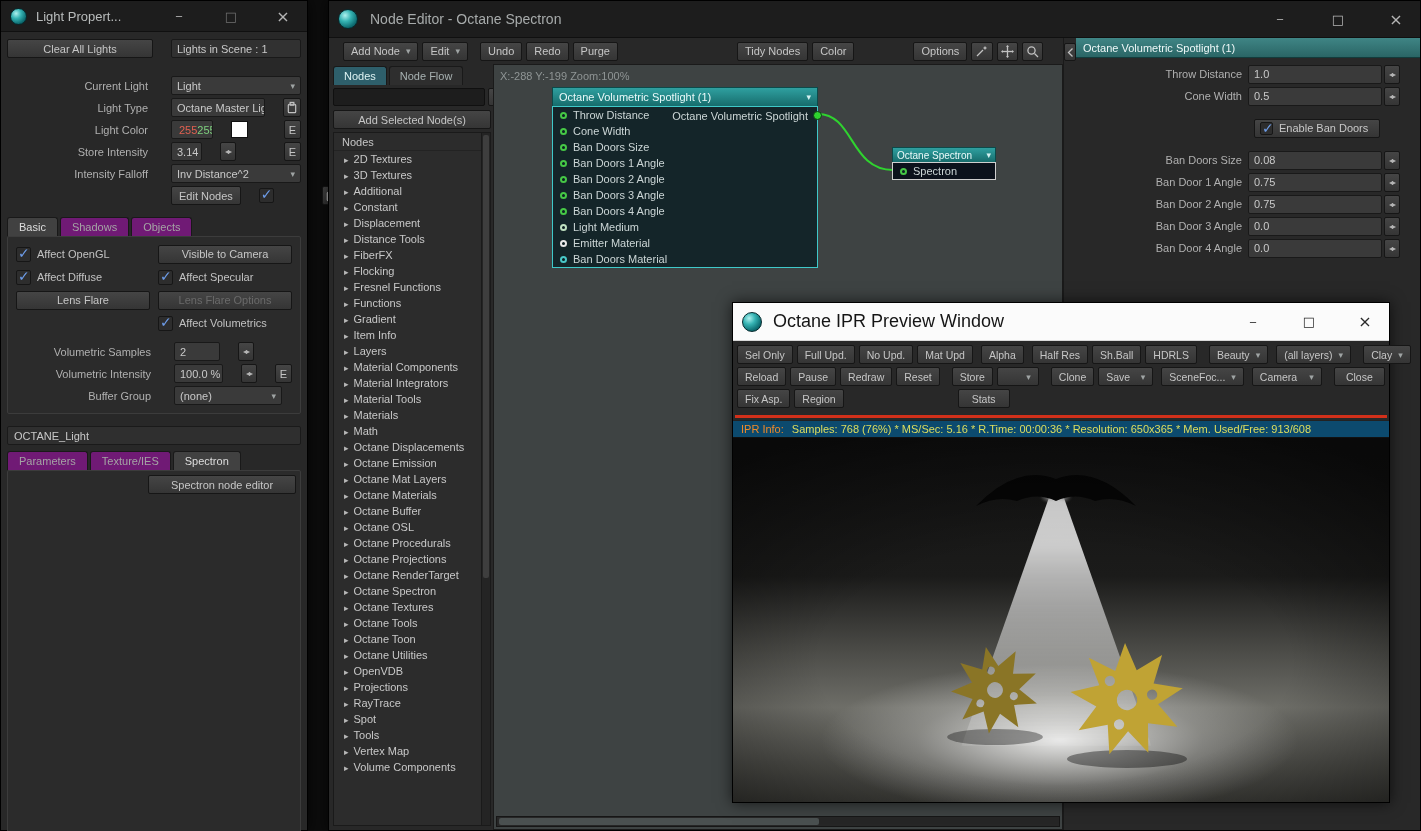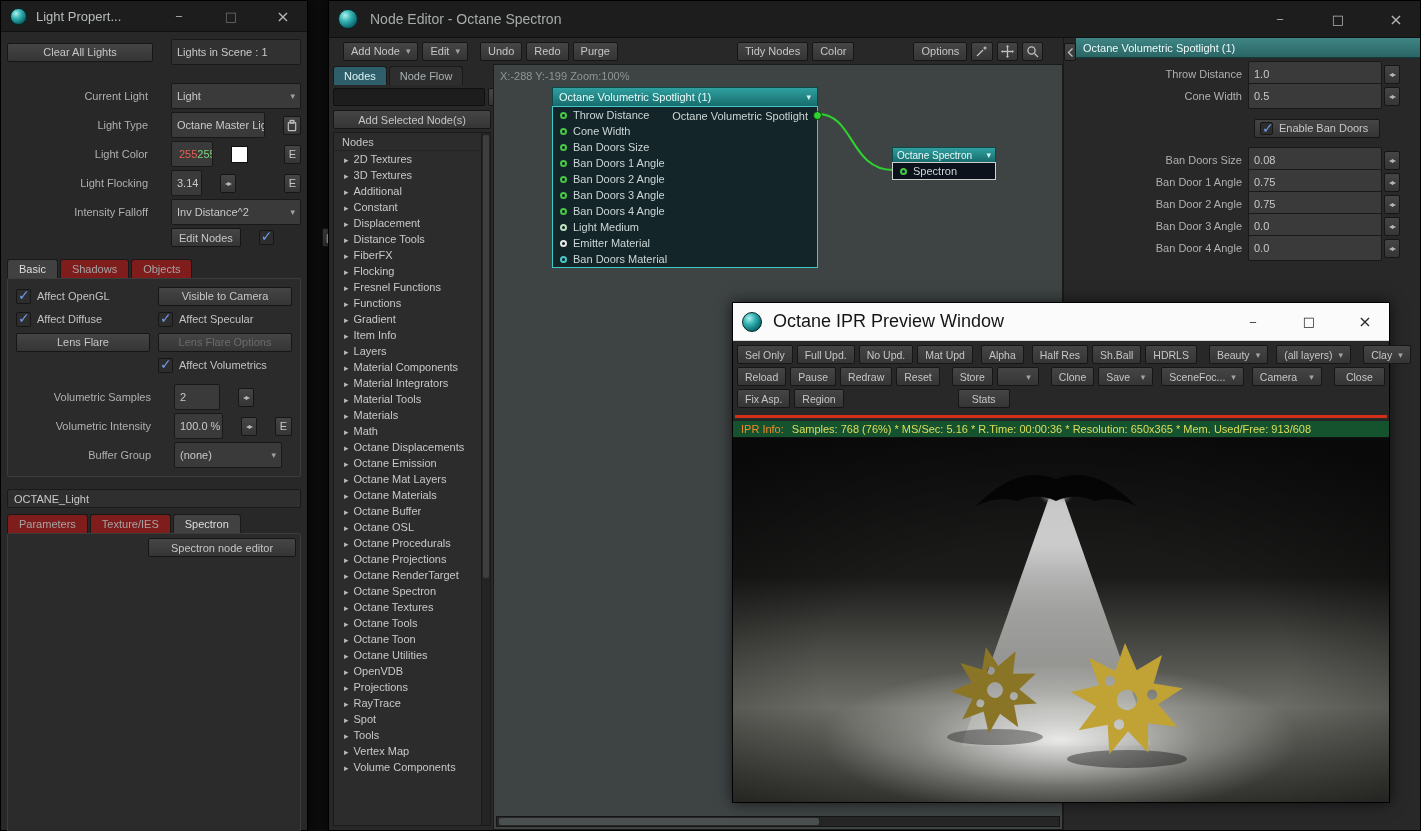--- a/index.html
+++ b/index.html
@@ -16,21 +16,21 @@
   .wc{width:16px;text-align:center;color:#b5b5b5;font-size:12px;font-family:"DejaVu Sans",sans-serif}
   .wc.dim{color:#707070}
   .gl-min::before{content:"─";font-size:10px}
   .gl-max::before{content:"□";font-size:13px}
   .gl-close::before{content:"×";font-size:16px}
 
   .b{display:inline-flex;align-items:center;justify-content:center;background:linear-gradient(#454545,#353535);
     border:1px solid #161616;border-radius:2px;color:#c6c6c6;font-size:11px;height:19px;padding:0 7px;white-space:nowrap}
   .b.dis{color:#6a6a6a}
   .f{display:flex;align-items:center;background:#3a3a3a;border:1px solid #191919;border-radius:2px;
-    color:#c9c9c9;font-size:11px;height:26px;padding:0 5px;white-space:nowrap;overflow:hidden}
+    color:#c9c9c9;font-size:11px;height:19px;padding:0 5px;white-space:nowrap;overflow:hidden}
   .f.info{background:#313131}
   .drop::after{content:"▾";font-family:"DejaVu Sans",sans-serif;font-size:9px;color:#9fa4a4;margin-left:auto;padding-left:6px}
   .stepper{flex:none;width:16px;height:19px;background:linear-gradient(#454545,#353535);border:1px solid #161616;
     border-radius:2px;display:flex;align-items:center;justify-content:center}
   .stepper::before{content:"◂▸";font-family:"DejaVu Sans",sans-serif;font-size:8px;letter-spacing:-1px;color:#b5b5b5}
   .chk{flex:none;width:15px;height:15px;background:#2d2d2d;border:1px solid #161616;border-radius:2px;position:relative}
   .chk.on::before{content:"✓";font-family:"DejaVu Sans",sans-serif;position:absolute;left:1px;top:-3px;font-size:14px;color:#6d9ce8}
   .lab{color:#b0b0b0;font-size:11px;text-align:right}
   .ib{width:22px;height:19px;display:inline-flex;align-items:center;justify-content:center;
     background:linear-gradient(#454545,#353535);border:1px solid #161616;border-radius:2px}
@@ -42,21 +42,21 @@
   .lrow{display:flex;align-items:center;margin:3px 6px;gap:18px}
   .lrow .lab{flex:none;width:146px;padding-right:5px}
   .rgb{width:106px;justify-content:space-between;padding:0 7px}
   .rgb span{width:28px;text-align:center}
   .cr{color:#e06050}.cg{color:#7ed07e}.cb{color:#e8e8ee}
   .swatch{flex:none;width:17px;height:17px;background:#fff;border:1px solid #101010}
   .eb{width:17px;padding:0;flex:none}
   .sp12{flex:none;width:12px}
   .tabs{display:flex;gap:2px;padding:0 6px;margin-top:12px}
   .tab{height:19px;padding:0 11px;display:flex;align-items:center;font-size:11px;color:#a4a4a4;
-    background:#7f1d1d;border:1px solid #191919;border-bottom:none;border-radius:3px 3px 0 0}
+    background:#701a75;border:1px solid #191919;border-bottom:none;border-radius:3px 3px 0 0}
   .tab.act{background:#414141;color:#dedede}
   .gbox{border:1px solid #3c3c3c;border-radius:2px;margin:0 6px;background:#2b2b2b;padding:5px 2px}
   .crow{display:flex;align-items:center;height:22px;margin:1px 2px}
   .ccell{width:50%;display:flex;gap:6px;align-items:center;padding:0 4px;font-size:11px;color:#c2c2c2}
   .ccell .b{width:100%}
   .secbar{margin:12px 6px 0 6px;height:19px;display:flex;align-items:center;background:#2f2f2f;
     border:1px solid #1a1a1a;border-radius:2px;color:#c9c9c9;font-size:11px;padding:0 6px}
   #lw .gbox.tall{height:366px;display:flex;align-items:flex-start;justify-content:flex-end;padding:4px}
 
   
@@ -119,21 +119,21 @@
   #ipr{left:732px;top:302px;width:658px;height:501px;display:flex;flex-direction:column}
   #ipr .tbar{height:38px;background:#fbfbfb;border-bottom:1px solid #d8d8d8}
   #ipr .tbar .ttl{color:#151515;font-size:18px;margin-left:11px}
   #ipr .wc{color:#2a2a2a}
   .ipr-tools{padding:4px 4px 2px 4px;flex:none}
   .iprrow{display:flex;gap:4px;margin-bottom:3px;align-items:center}
   .ipr-tools .b{font-size:10.5px;height:19px}
   .g8{margin-left:8px}.g4{margin-left:4px}.g110{margin-left:110px}
   .progress{flex:none;height:3px;margin:2px 2px;background:#6b1a06;position:relative}
   .progress .pfill{position:absolute;left:0;top:0;bottom:0;width:100%;background:#d2301a}
-  .infobar{flex:none;height:18px;background:#14532d;border-top:1px solid #222;border-bottom:1px solid #111;
+  .infobar{flex:none;height:18px;background:#0c4a6e;border-top:1px solid #222;border-bottom:1px solid #111;
     display:flex;align-items:center;padding:0 8px;font-size:11px;white-space:nowrap;overflow:hidden}
   .infolabel{color:#f08a28;margin-right:8px}
   .infotext{color:#dede5e}
   .scene{flex:1;position:relative;overflow:hidden;
     background:
       radial-gradient(ellipse 52% 30% at 49.8% 83%, rgba(255,255,255,.85) 0%, rgba(255,255,255,.25) 42%, rgba(255,255,255,0) 70%),
       linear-gradient(180deg,#131313 0%,#1b1b1a 38%,#4a4a46 58%,#6e6e68 74%,#3a3a36 100%)}
   .beam{position:absolute;left:calc(49.3% - 95px);top:60px;width:190px;height:248px;
     clip-path:polygon(46% 0%,54% 0%,100% 100%,0% 100%);
     background:linear-gradient(180deg,rgba(255,255,255,.95) 0%,rgba(255,255,255,.55) 45%,rgba(245,245,245,.16) 100%);
@@ -192,21 +192,21 @@
         <span class="cr">255</span>
         <span class="cg">255</span>
         <span class="cb">255</span>
       </div>
       <span class="swatch"></span>
       <div style="flex:1"></div>
       <div class="b eb">E</div>
     </div>
 
     <div class="lrow">
-      <span class="lab">Light Flocking</span>
+      <span class="lab">Store Intensity</span>
       <div class="f" style="flex:1">3.14 lx</div>
       <span class="stepper"></span>
       <span class="sp12"></span>
       <div class="b eb">E</div>
     </div>
 
     <div class="lrow">
       <span class="lab">Intensity Falloff</span>
       <div class="f drop" style="flex:1">
         <span>Inv Distance^2</span>

